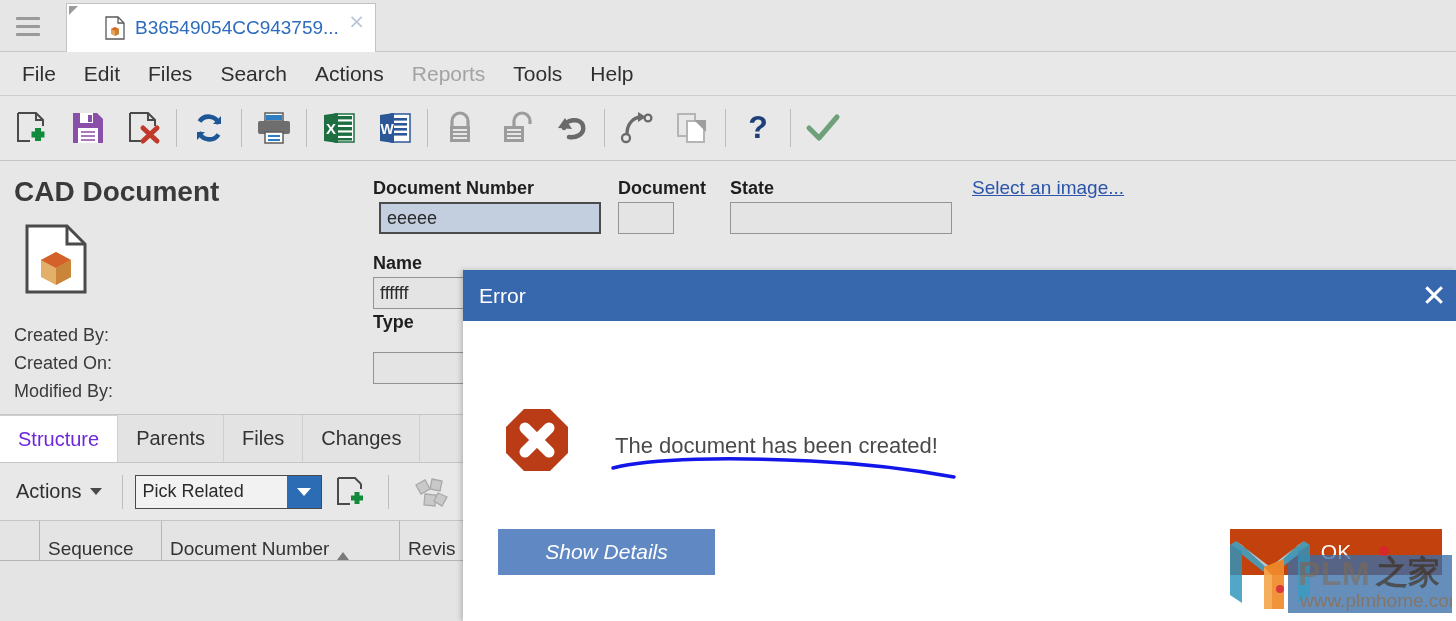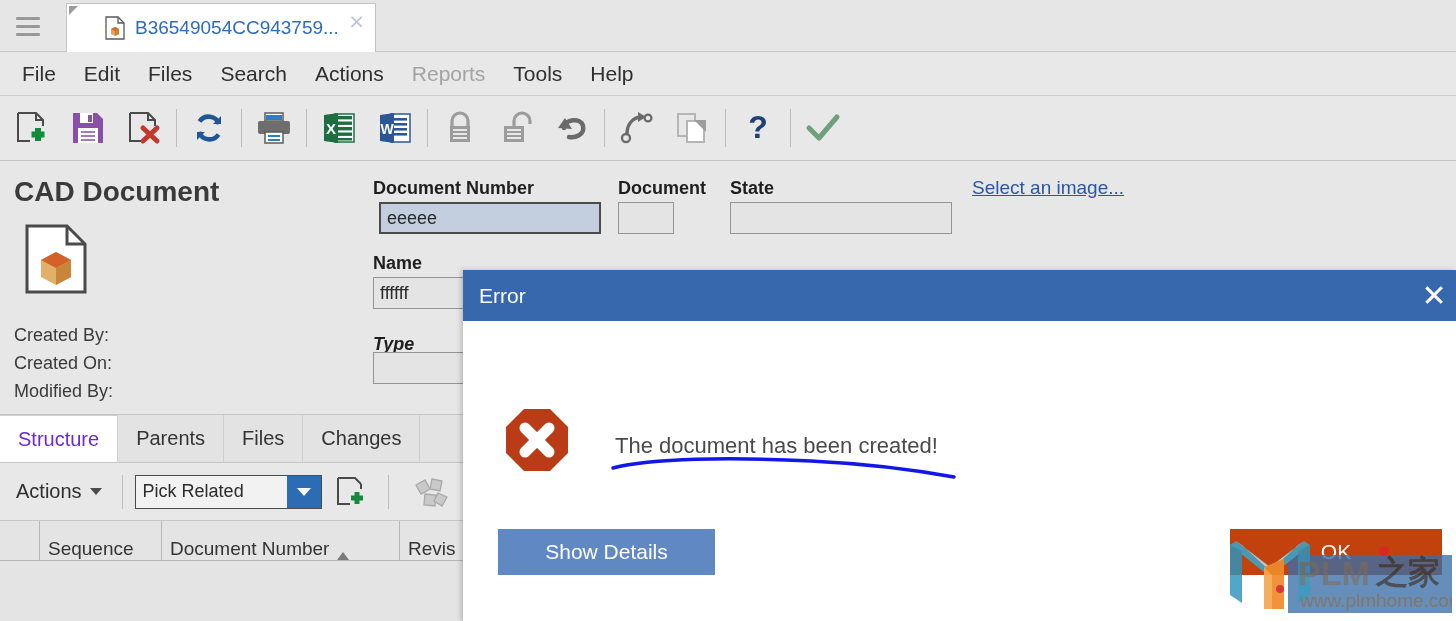--- a/index.html
+++ b/index.html
@@ -363,20 +363,21 @@
     justify-content: center;
     font-size: 21px;
     color: #ffffff;
     cursor: pointer;
     user-select: none;
   }
   .btn-show-details {
     left: 35px; top: 208px;
     width: 217px; height: 46px;
     background: #6089c4;
+    font-style: italic;
   }
   .btn-ok {
     left: 767px; top: 208px;
     width: 212px; height: 46px;
     background: #c2410c;
   }
 
   
   .watermark {
     position: absolute;
@@ -602,21 +603,21 @@
 
     <div class="field-label" style="left:618px; top:17px;">Document</div>
     <input class="field-box" style="left: 618px; top: 41px; width: 56px; height: 32px;" type="text" value="">
 
     <div class="field-label" style="left:730px; top:17px;">State</div>
     <input class="field-box" style="left: 730px; top: 41px; width: 222px; height: 32px;" type="text" value="">
 
     <div class="field-label" style="left:373px; top:92px;">Name</div>
     <input class="field-box" style="left: 373px; top: 116px; width: 222px; height: 32px;" type="text" value="ffffff">
 
-    <div class="field-label" style="left:373px; top:173px;font-style:italic;">Type</div>
+    <div class="field-label" style="left:373px; top:151px;">Type</div>
     <input class="field-box" style="left: 373px; top: 191px; width: 222px; height: 32px;" type="text" value="">
 
   </div>
 
   <a class="link-select-image">Select an image...</a>
 
   <div class="subtabs">
     <div class="subtab active">
       <span>Structure</span>
     </div>

